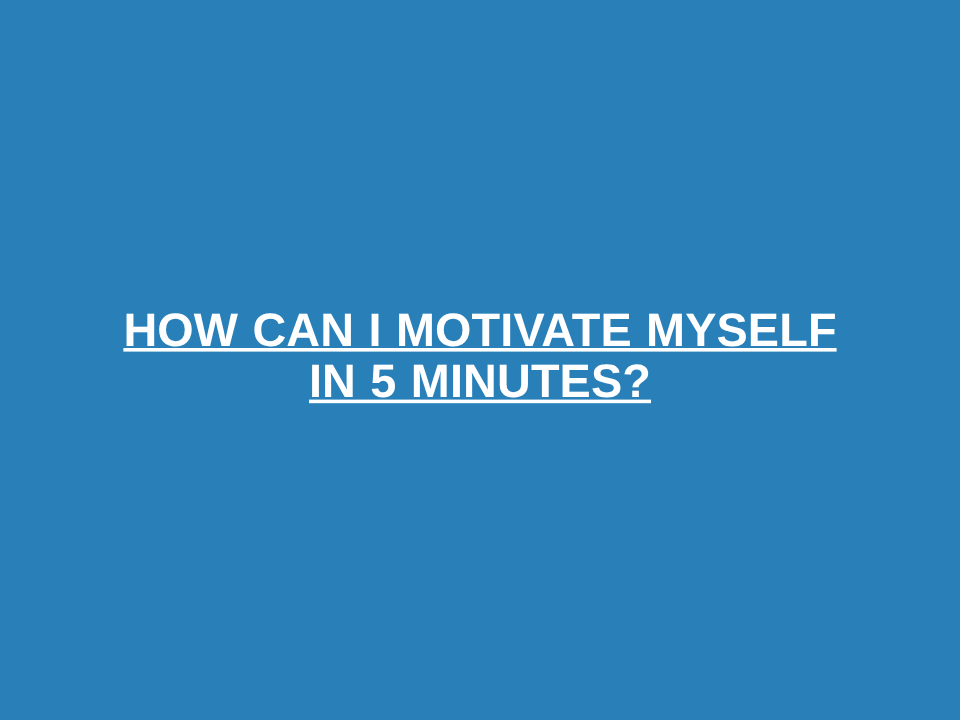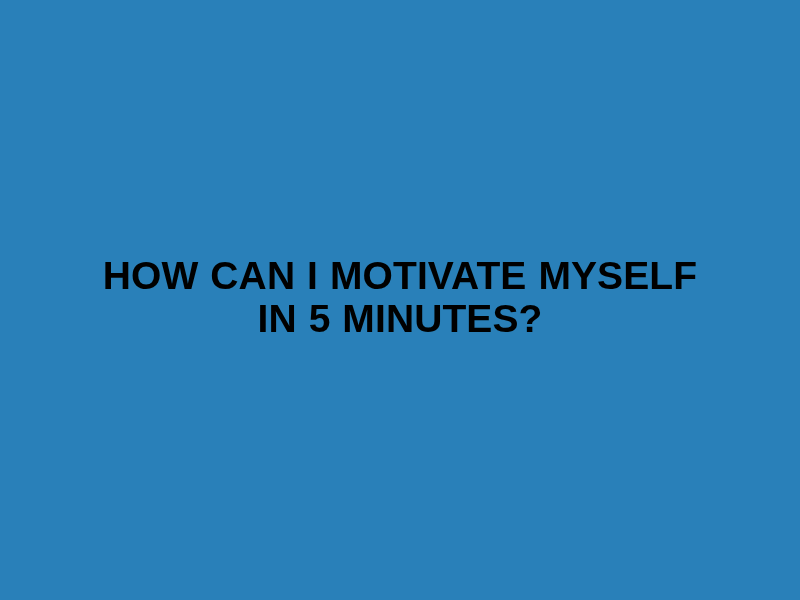--- a/index.html
+++ b/index.html
@@ -52,17 +52,17 @@
     -webkit-font-smoothing: antialiased;
   }
 </style>
 </head>
 <body>
 
 <div id="hero-banner" style="background-color: rgb(41, 128, 185);">
 
   <div id="headline-block">
 
-    <h1 id="headline-text" style="color: #000000;">HOW CAN I MOTIVATE MYSELF IN 5 MINUTES?</h1>
+    <h1 id="headline-text" style="color: #ffffff; text-decoration: underline;">HOW CAN I MOTIVATE MYSELF IN 5 MINUTES?</h1>
 
   </div>
 
 </div>
 
 </body></html>

